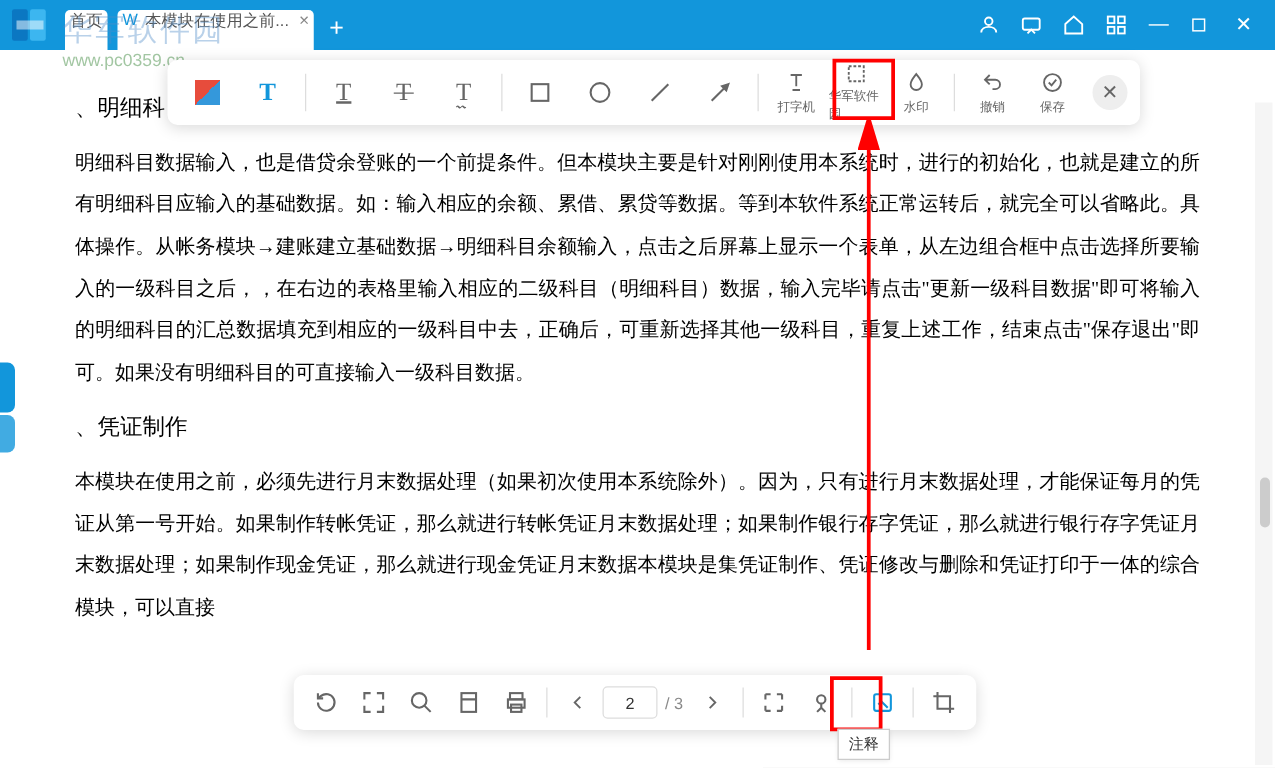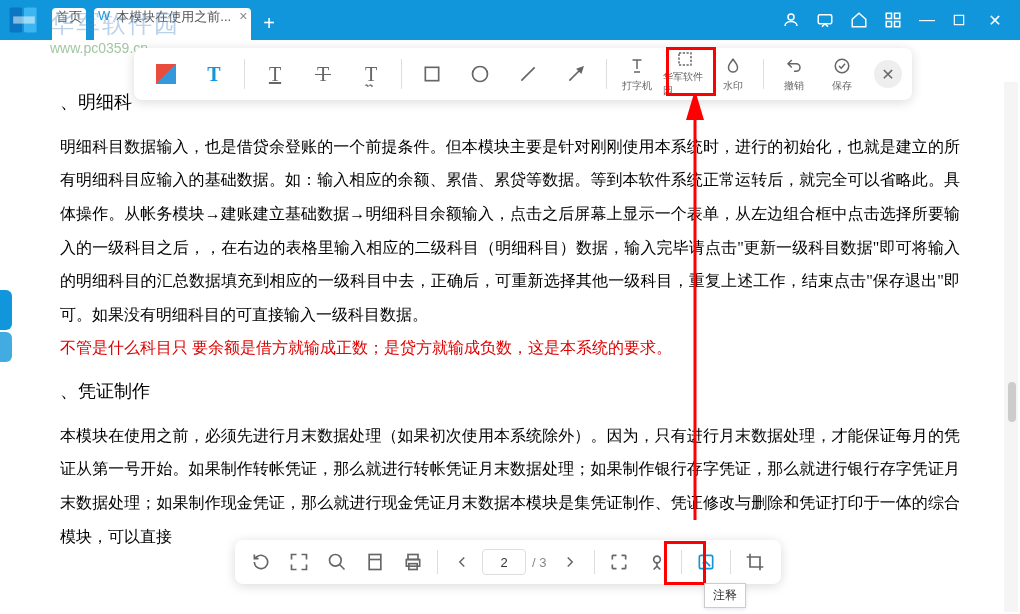--- a/index.html
+++ b/index.html
@@ -11,21 +11,21 @@
 .tab.active{background:#fff}
 .tab-close{margin-left:8px;color:#888;cursor:pointer;font-size:14px}
 .newtab{color:#fff;font-size:20px;margin-left:12px;cursor:pointer;margin-top:6px}
 .win-controls{position:absolute;right:0;top:0;height:40px;display:flex;align-items:center;gap:16px;padding-right:16px}
 .win-controls .wc{color:#fff;font-size:16px;cursor:pointer;width:18px;text-align:center}
 .watermark{position:absolute;top:8px;left:50px;font-size:24px;color:rgba(80,140,200,0.4);font-weight:normal;letter-spacing:2px;z-index:5;pointer-events:none}
 .watermark-url{position:absolute;top:40px;left:50px;font-size:14px;color:rgba(100,160,100,0.6);z-index:5;pointer-events:none}
 .content{background:#fff;height:574px;position:relative}
 .left-edge{position:absolute;left:0;top:250px;width:12px;height:80px}
 .left-edge .flap{width:12px;height:40px;background:#1296db;border-radius:0 6px 6px 0;margin-bottom:2px}
-.doc{padding:36px 60px 20px 60px;font-family:SimSun,serif;font-size:16px;line-height:2.1;color:#000}
+.doc{padding:20px 60px 20px 60px;font-family:SimSun,serif;font-size:16px;line-height:2.1;color:#000}
 .doc h3{font-size:18px;font-weight:normal;margin:8px 0}
 .doc p{text-align:justify}
 .doc .red{color:#d00}
 .anno-toolbar{position:absolute;top:48px;left:134px;height:52px;background:#fff;border-radius:8px;box-shadow:0 2px 12px rgba(0,0,0,0.15);display:flex;align-items:center;padding:0 10px;gap:4px;z-index:10}
 .anno-toolbar .tb{width:44px;height:44px;display:flex;flex-direction:column;align-items:center;justify-content:center;cursor:pointer;border-radius:4px;color:#666;position:relative}
 .anno-toolbar .tb .ic{font-size:20px;height:22px;display:flex;align-items:center}
 .anno-toolbar .tb .lb{font-size:10px;margin-top:2px}
 .anno-toolbar .sep{width:1px;height:30px;background:#ddd;margin:0 4px}
 .anno-toolbar .closebtn{width:28px;height:28px;border-radius:50%;background:#eee;display:flex;align-items:center;justify-content:center;margin-left:6px;cursor:pointer;color:#666}
 .redbox{position:absolute;border:3px solid #ff0000;pointer-events:none;z-index:20}
@@ -104,21 +104,20 @@
 
 <div class="content">
   <div class="left-edge">
     <div class="flap"></div>
       <div class="flap" style="height:30px;opacity:0.8"></div>
   </div>
 
   <div class="doc">
     <h3>、明细科</h3>
     <p>明细科目数据输入，也是借贷余登账的一个前提条件。但本模块主要是针对刚刚使用本系统时，进行的初始化，也就是建立的所有明细科目应输入的基础数据。如：输入相应的余额、累借、累贷等数据。等到本软件系统正常运转后，就完全可以省略此。具体操作。从帐务模块→建账建立基础数据→明细科目余额输入，点击之后屏幕上显示一个表单，从左边组合框中点击选择所要输入的一级科目之后，，在右边的表格里输入相应的二级科目（明细科目）数据，输入完毕请点击"更新一级科目数据"即可将输入的明细科目的汇总数据填充到相应的一级科目中去，正确后，可重新选择其他一级科目，重复上述工作，结束点击"保存退出"即可。如果没有明细科目的可直接输入一级科目数据。</p>
-    <p class="red">不管是什么科目只 要余额是借方就输成正数；是贷方就输成负数，这是本系统的要求。</p>
     <h3>、凭证制作</h3>
     <p>本模块在使用之前，必须先进行月末数据处理（如果初次使用本系统除外）。因为，只有进行月末数据处理，才能保证每月的凭证从第一号开始。如果制作转帐凭证，那么就进行转帐凭证月末数据处理；如果制作银行存字凭证，那么就进行银行存字凭证月末数据处理；如果制作现金凭证，那么就进行现金凭证月末数据本模块是集凭证制作、凭证修改与删除和凭证打印于一体的综合模块，可以直接</p>
   </div>
 
   <div class="vscroll">
       <div class="thumb"></div>
     </div>
 </div>
 
 <div class="anno-toolbar">
@@ -293,13 +292,13 @@
   <div class="sep"></div>
   <div class="tb">
       <svg width="20" height="20" viewBox="0 0 24 24" fill="none" stroke="#666" stroke-width="2">
         <path d="M6 2v16h16M2 6h16v16"></path>
       </svg>
     </div>
 </div>
 
 <div class="redbox" style="bottom:29px;left:664px;width:42px;height:44px"></div>
 
-<div class="tooltip" style="bottom:6px;left:704px">注释</div>
+<div class="tooltip" style="bottom:6px;left:670px">注释</div>
 
 </body></html>

